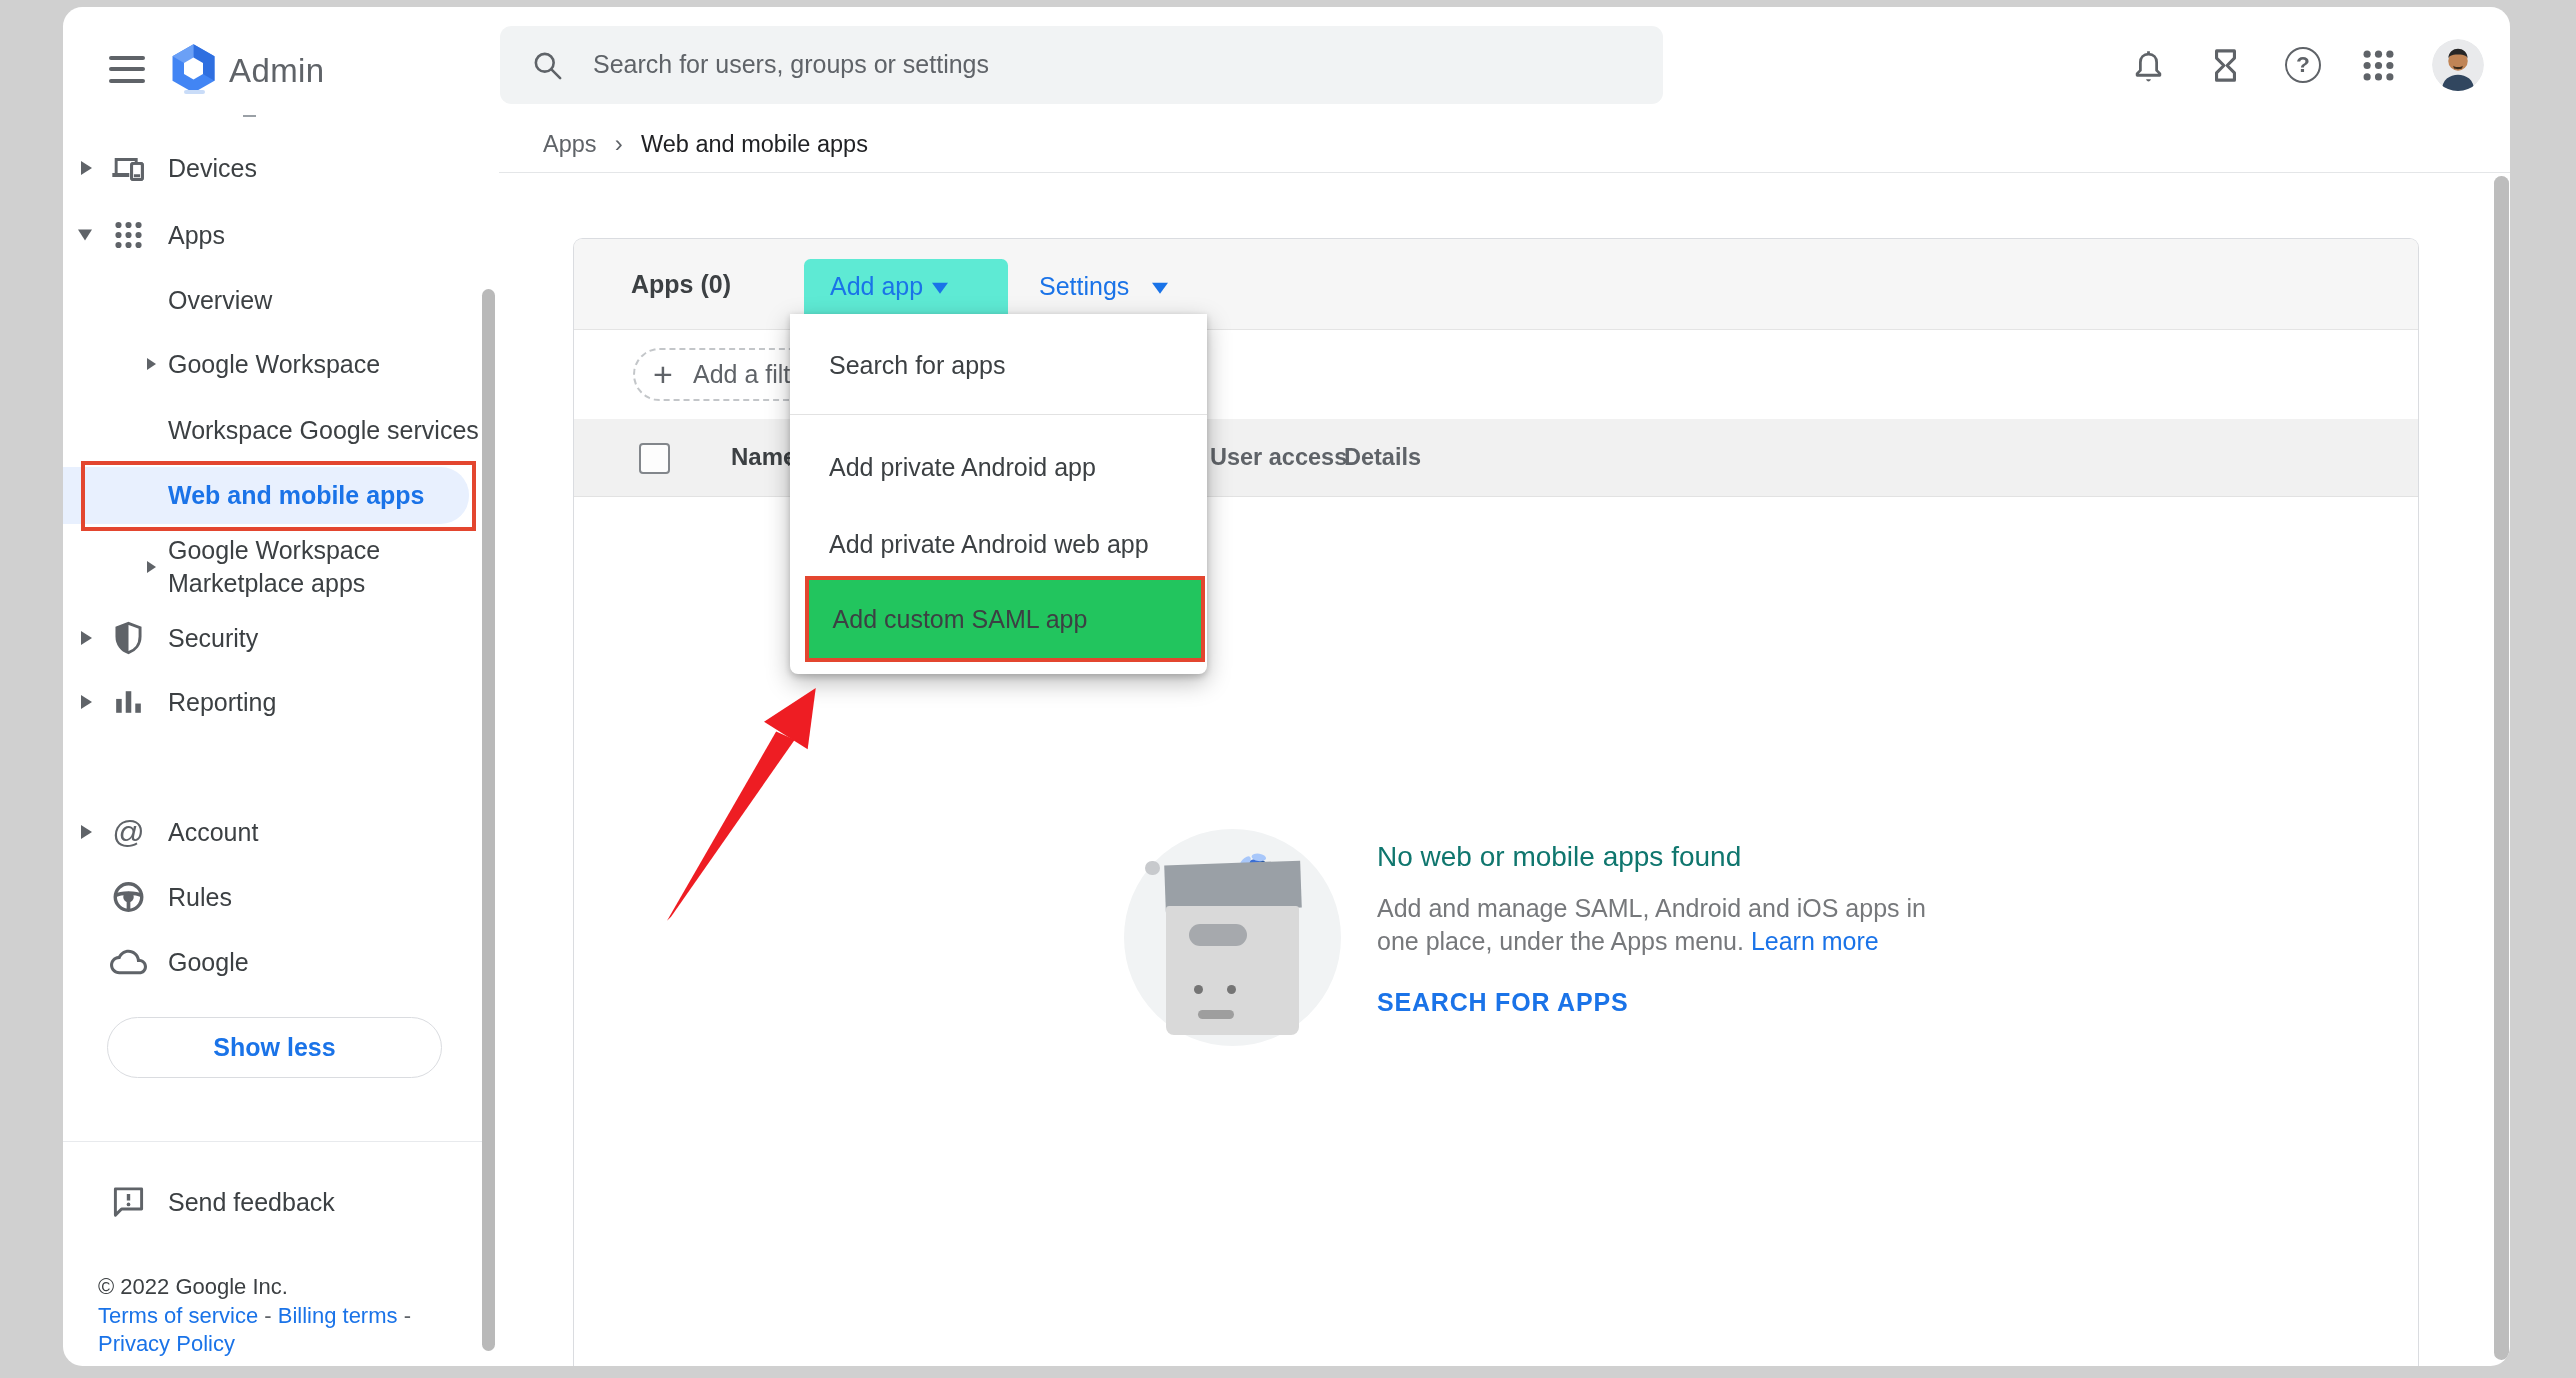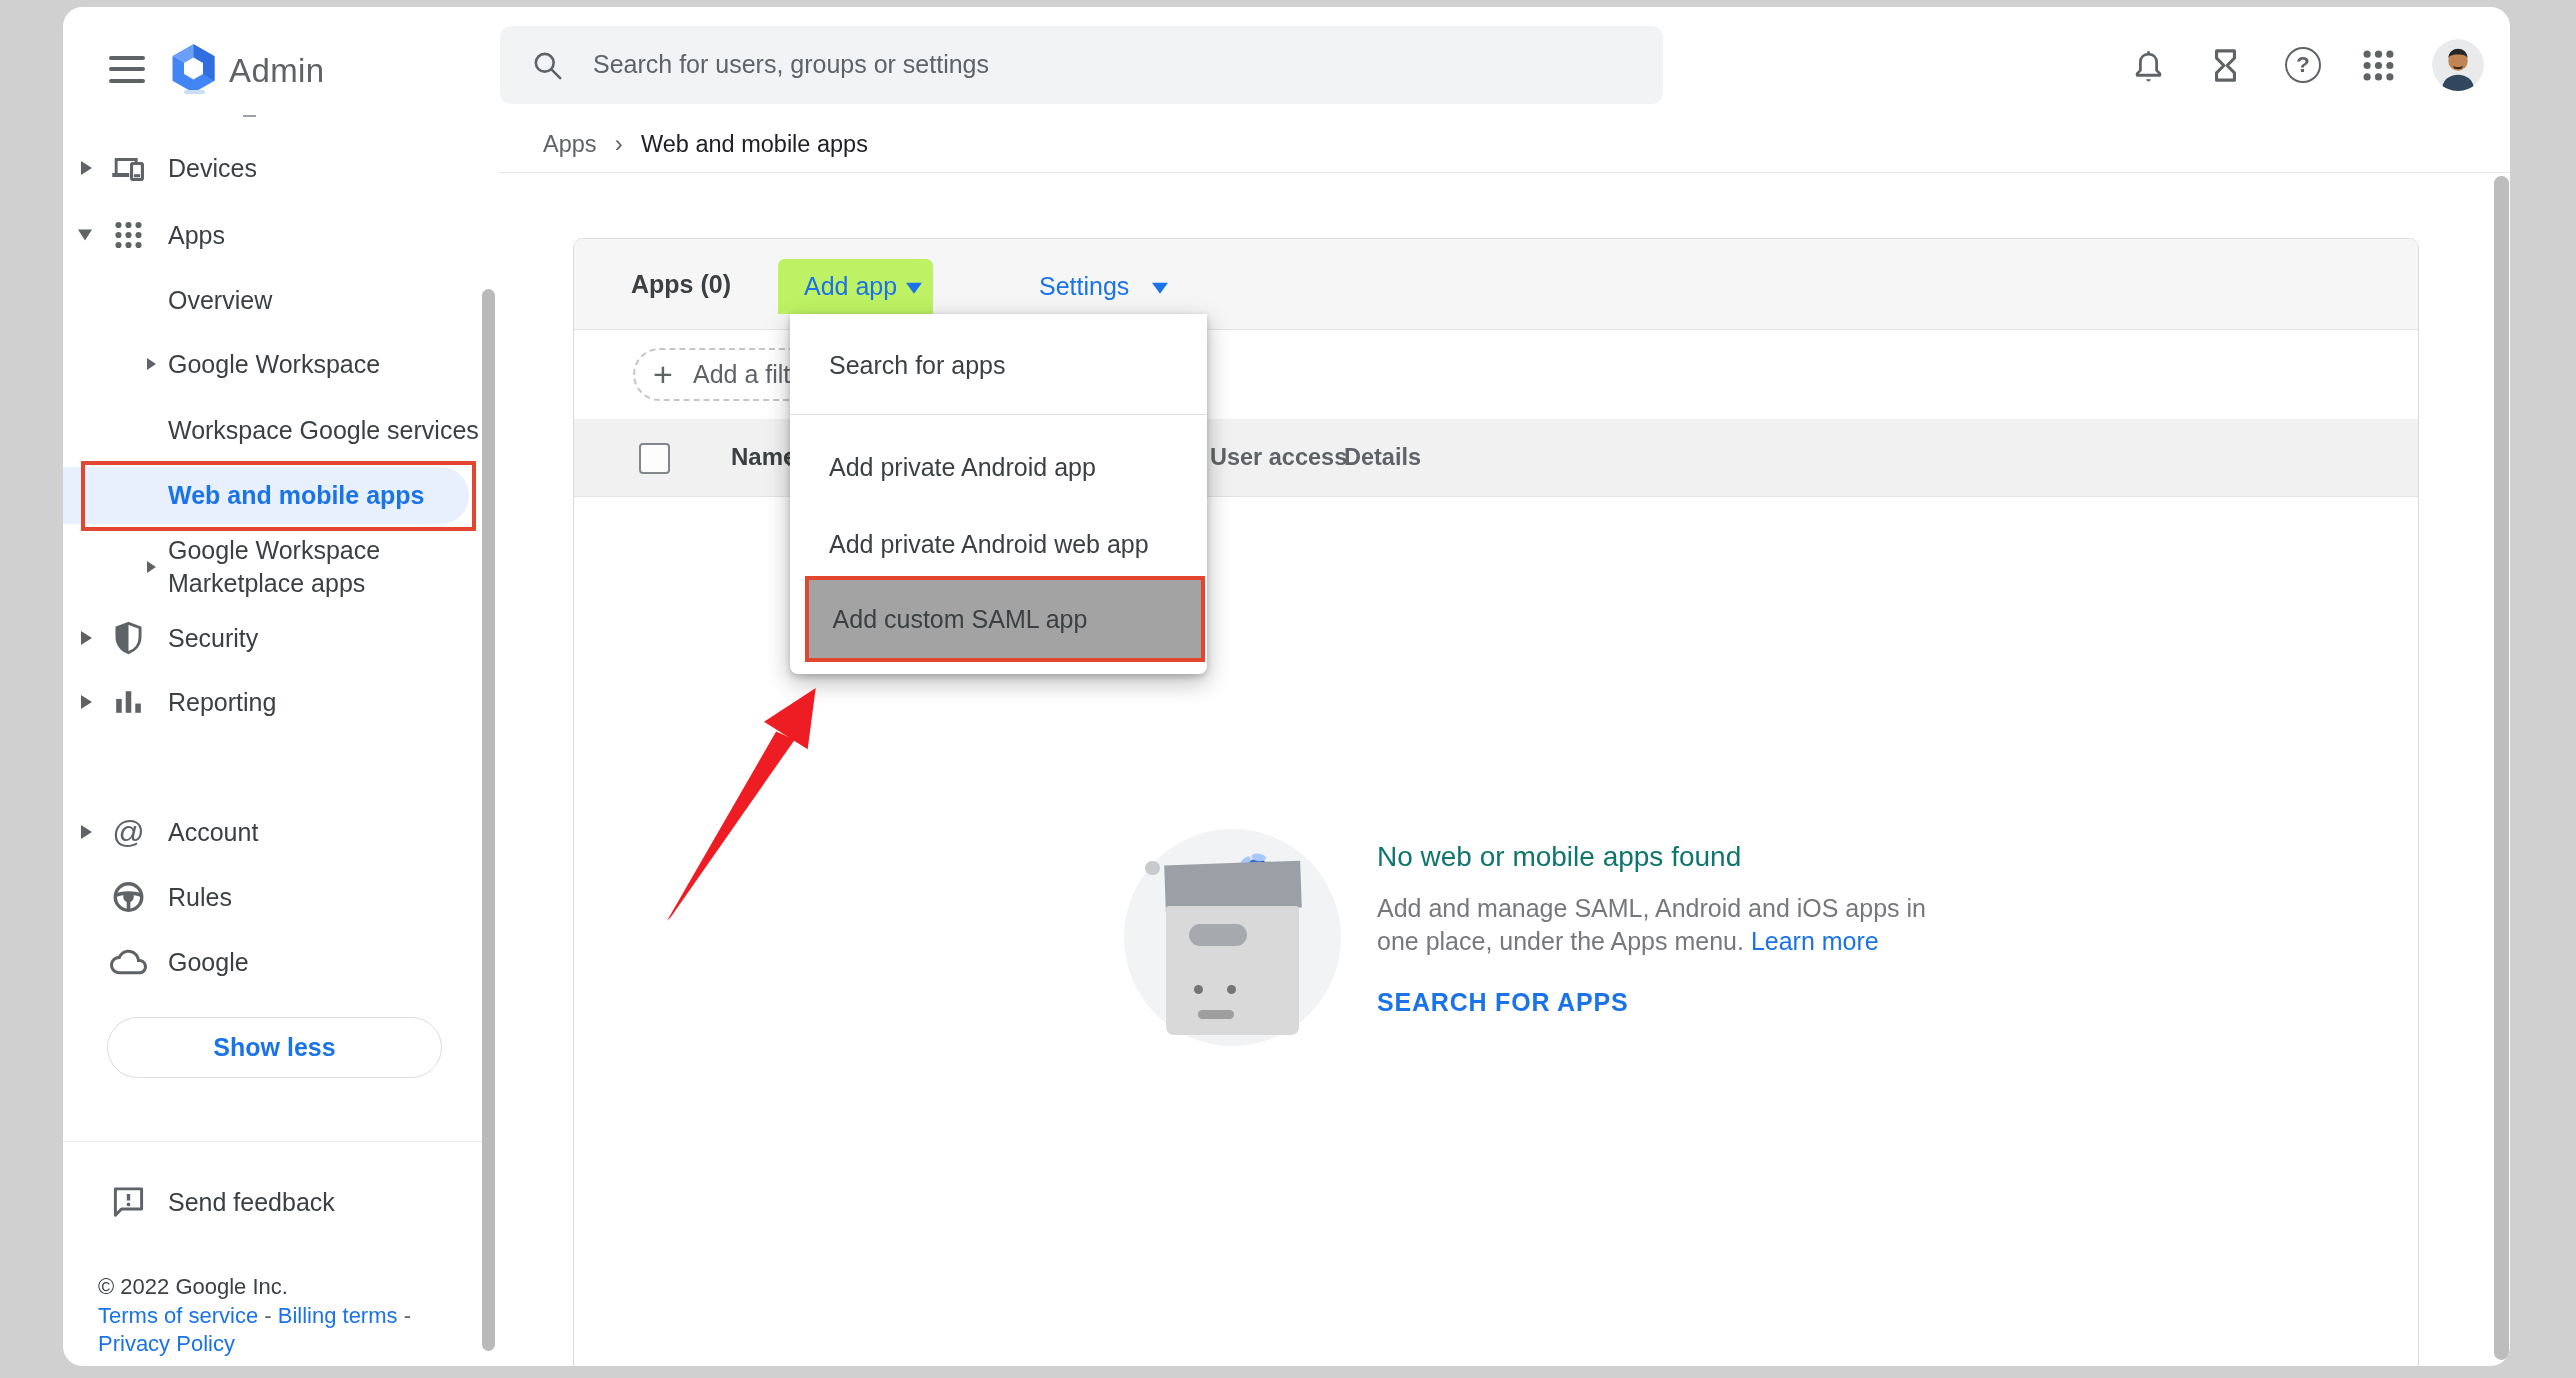--- a/index.html
+++ b/index.html
@@ -50,21 +50,21 @@
   .sliver-blue { left:121px; top:83px; width:21px; height:4px; background:#c9dcf8; border-radius:2.4px; }
   .sliver-dash { left:180px; top:108px; width:13px; height:2.4px; background:#9aa0a6; }
 
   
   #card { position:absolute; left:510px; top:231px; width:1846px; height:1129px;
           background:#fff; border:1.6px solid #dadce0; border-bottom:none; border-radius:9.7px 9.7px 0 0; }
   .toolbar { position:absolute; left:0; top:0; width:100%; height:91px; background:#f6f6f6;
              border-bottom:1.6px solid #e4e4e4; border-radius:8px 8px 0 0; }
   .apps-count { position:absolute; left:57px; top:50%; transform:translateY(-50%);
                 font-size:25px; font-weight:bold; color:#3c4043; }
-  .addapp-btn { position:absolute; left:204px; top:20px; width:155px; height:55px; background:#bef264;
+  .addapp-btn { position:absolute; left:230px; top:20px; width:204px; height:55px; background:#5eead4;
                 border-radius:6.5px 6.5px 0 0; cursor:pointer; }
   .btn-blue-label { position:absolute; top:50%; transform:translateY(-50%); font-size:25px; color:#1a73e8; }
   .caret-blue { position:absolute; top:50%; transform:translateY(-30%); width:0; height:0;
                 border-top:11.3px solid #1a73e8; border-left:8px solid transparent; border-right:8px solid transparent; }
   .settings-btn { position:absolute; left:439px; top:20px; width:162px; height:55px; cursor:pointer; }
   .chip { position:absolute; left:59px; top:109px; width:267px; height:53px;
           border:2.4px dashed #c3c6c9; border-radius:27px; z-index:5; background:#fff; }
   .chip-plus { position:absolute; left:18px; top:50%; transform:translateY(-50%); font-size:34px; font-weight:300; color:#5f6368; }
   .chip-label { position:absolute; left:58px; top:50%; transform:translateY(-50%); font-size:25px; color:#5f6368; white-space:nowrap; overflow:hidden; }
   .thead { position:absolute; left:0; top:180px; width:100%; height:78px; background:#f1f1f1; border-bottom:1.6px solid #e2e2e2; }
@@ -85,21 +85,21 @@
   .es-body  { position:absolute; left:803px; font-size:25px; color:#76787b; }
   .es-link  { color:#1a73e8; cursor:pointer; }
   .es-cta   { position:absolute; left:803px; top:749px; font-size:25px; font-weight:bold; letter-spacing:0.8px; color:#1a73e8; cursor:pointer; }
 
   
   #dropdown { position:absolute; left:727px; top:307px; width:417px; height:360px; background:#fff;
               border-radius:0 0 8px 8px; box-shadow:0 8px 24px rgba(0,0,0,.28), 0 2.4px 6.5px rgba(0,0,0,.18); z-index:30; }
   .dd-item { position:absolute; left:0; width:100%; height:65px; cursor:pointer; }
   .dd-label { position:absolute; left:39px; top:50%; transform:translateY(-50%); font-size:25px; color:#3c4043; white-space:nowrap; }
   .dd-div { position:absolute; left:0; top:100px; width:100%; height:1.6px; background:#e2e2e2; }
-  .dd-hl { position:absolute; left:14.6px; top:262px; width:400px; height:86px; background:#a3a3a3; border:4px solid #e3462f; }
+  .dd-hl { position:absolute; left:14.6px; top:262px; width:400px; height:86px; background:#22c55e; border:4px solid #e3462f; }
   svg { display:block; }
 </style>
 </head>
 <body>
 
 <div id="window">
 
   <div class="abs" style="left:46px;top:49px;width:36px;height:27px;display:flex;flex-direction:column;justify-content:space-between;cursor:pointer;">
     <div class="hambar"></div>
       <div class="hambar"></div>

